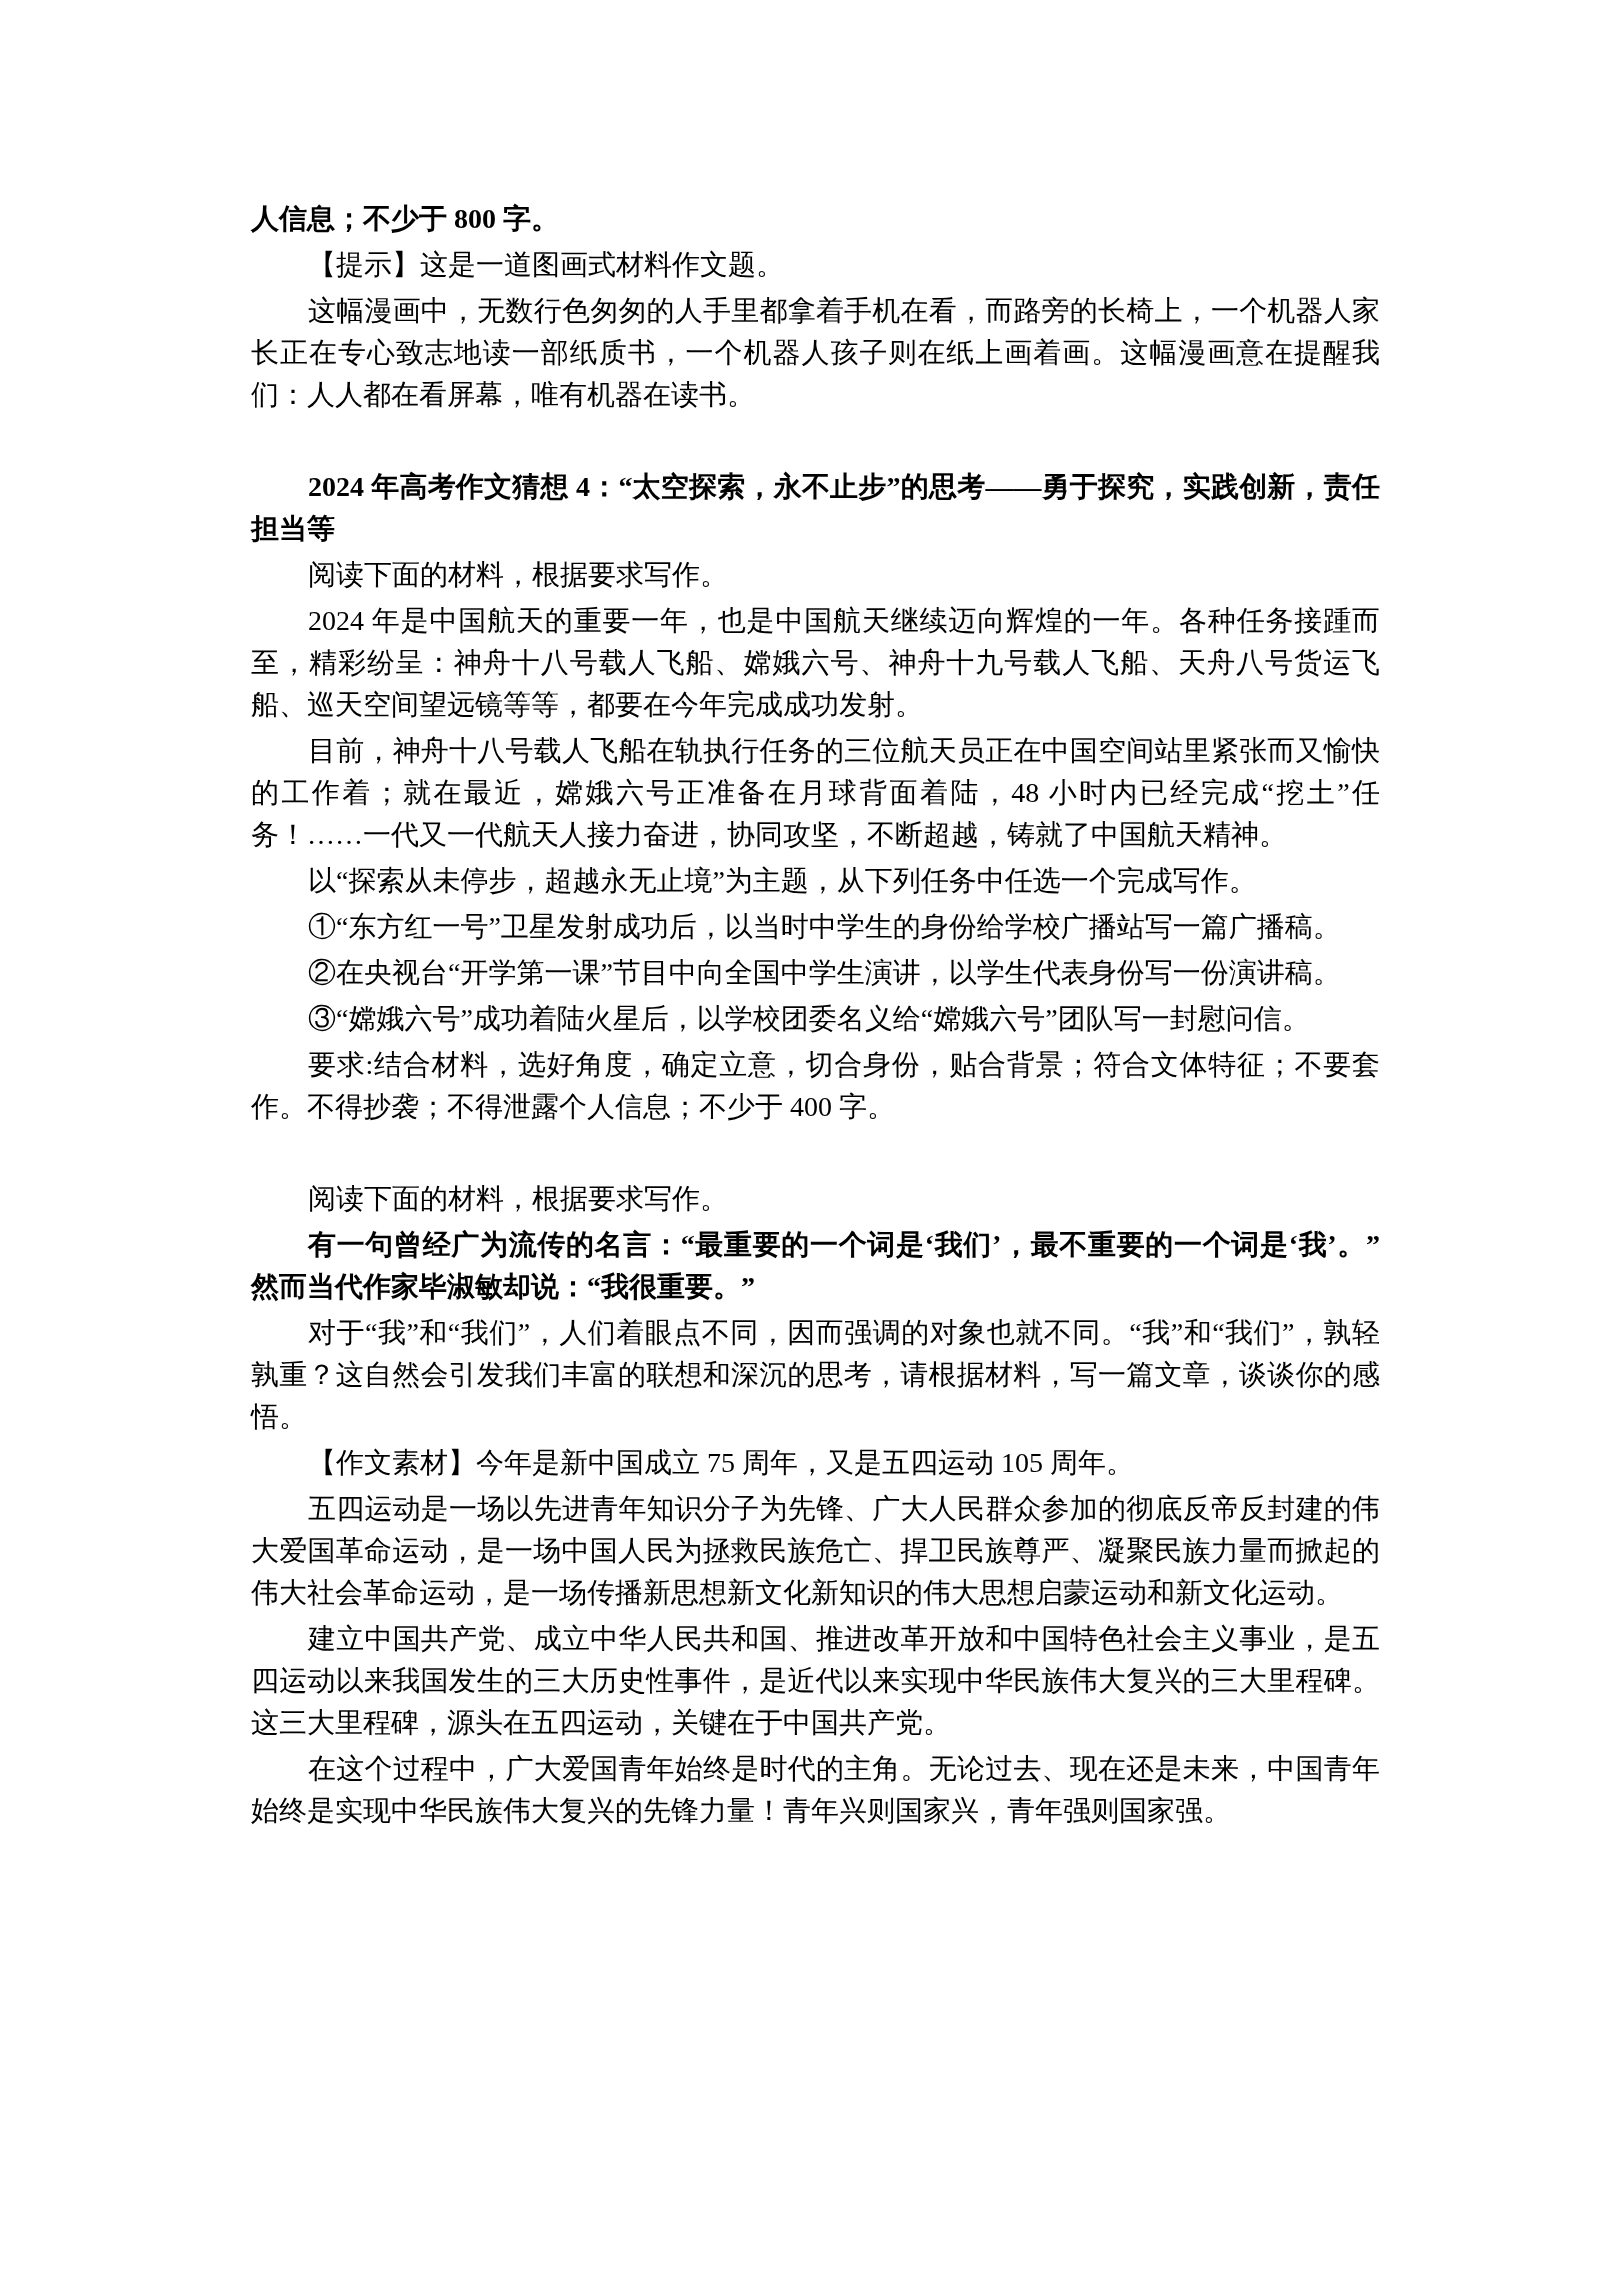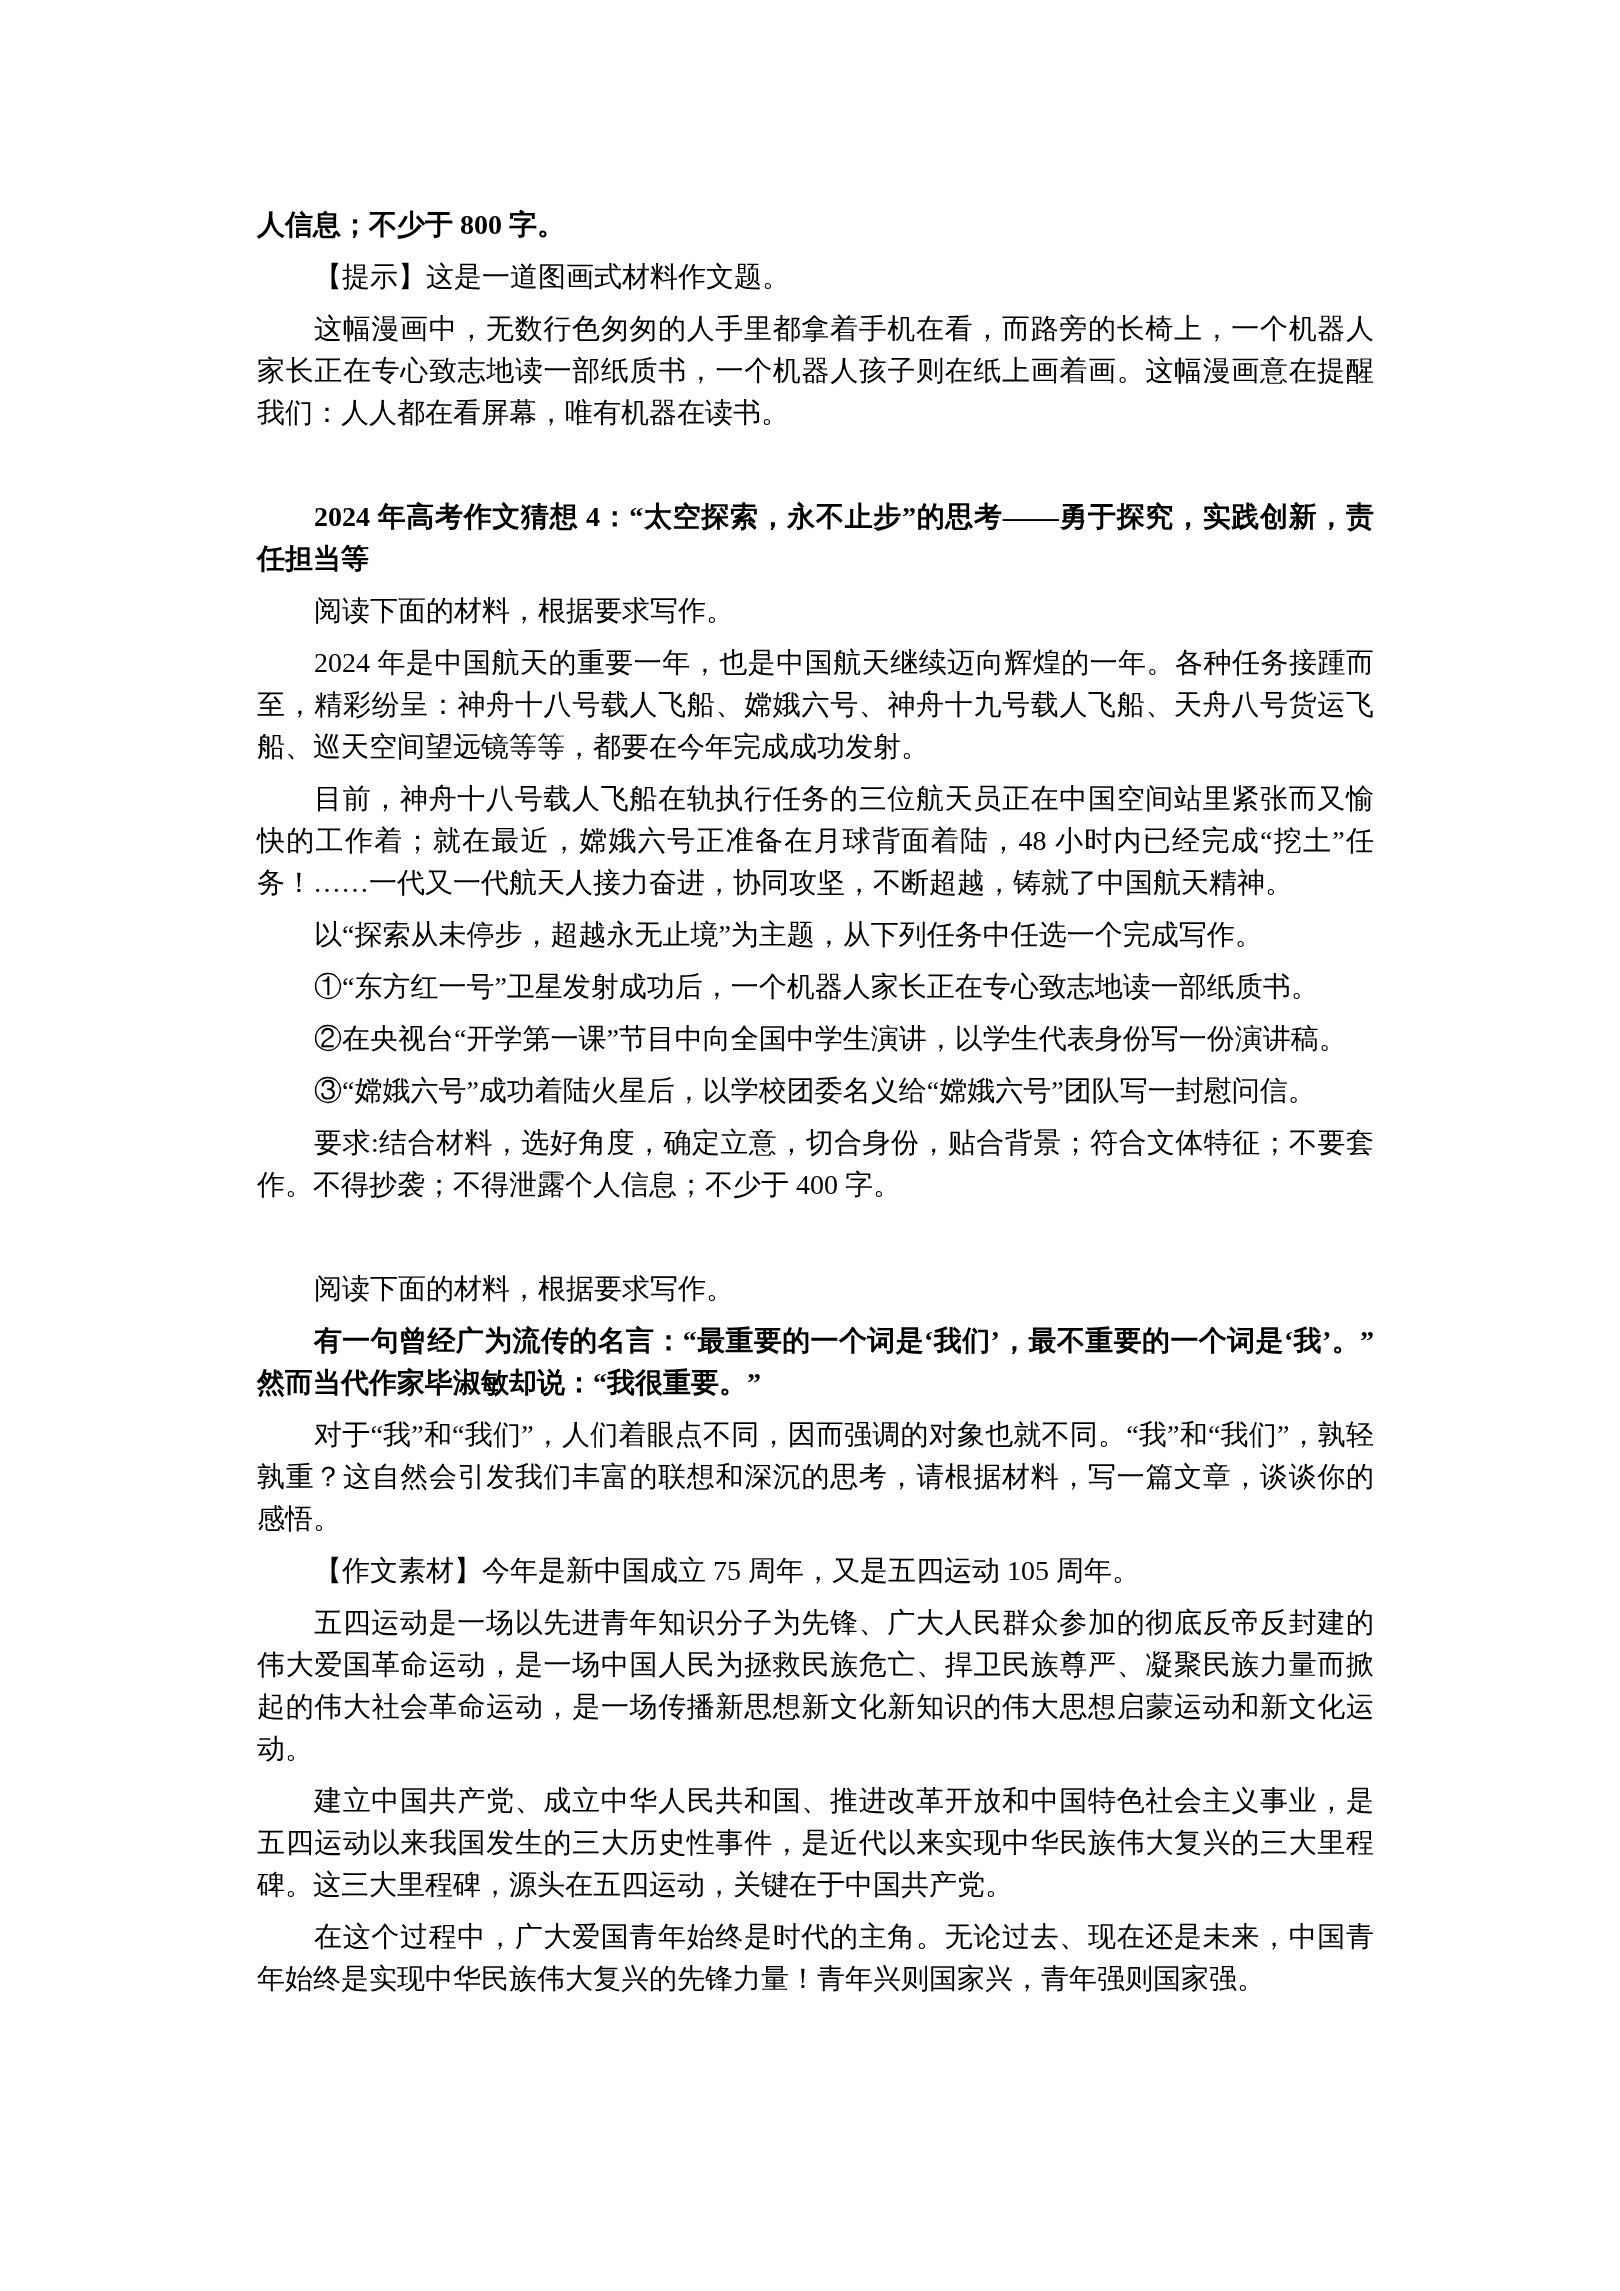--- a/index.html
+++ b/index.html
@@ -18,21 +18,21 @@
     position: absolute;
     left: 247px;
     top: 194px;
     width: 1137px;
     color: #000000;
     font-family: "Liberation Serif", "DejaVu Serif", serif;
     font-size: 28px;
     line-height: 42px;
   }
   .content p.line {
-    margin: 10px;
+    margin: 4px;
     padding: 0;
     text-align: justify;
     text-justify: inter-ideograph;
     word-break: break-all;
   }
   .content p.indent {
     text-indent: 57px;
   }
   .content p.spacer {
     margin: 0;
@@ -49,21 +49,21 @@
   <div class="content">
       <p class="line"><span class="bold">人信息；不少于 800 字。</span></p>
       <p class="line indent"><span>【提示】这是一道图画式材料作文题。</span></p>
       <p class="line indent"><span>这幅漫画中，无数行色匆匆的人手里都拿着手机在看，而路旁的长椅上，一个机器人家长正在专心致志地读一部纸质书，一个机器人孩子则在纸上画着画。这幅漫画意在提醒我们：人人都在看屏幕，唯有机器在读书。</span></p>
       <p class="spacer"></p>
       <p class="line indent"><span class="bold">2024 年高考作文猜想 4：“太空探索，永不止步”的思考——勇于探究，实践创新，责任担当等</span></p>
       <p class="line indent"><span>阅读下面的材料，根据要求写作。</span></p>
       <p class="line indent"><span>2024 年是中国航天的重要一年，也是中国航天继续迈向辉煌的一年。各种任务接踵而至，精彩纷呈：神舟十八号载人飞船、嫦娥六号、神舟十九号载人飞船、天舟八号货运飞船、巡天空间望远镜等等，都要在今年完成成功发射。</span></p>
       <p class="line indent"><span>目前，神舟十八号载人飞船在轨执行任务的三位航天员正在中国空间站里紧张而又愉快的工作着；就在最近，嫦娥六号正准备在月球背面着陆，48 小时内已经完成“挖土”任务！……一代又一代航天人接力奋进，协同攻坚，不断超越，铸就了中国航天精神。</span></p>
       <p class="line indent"><span>以“探索从未停步，超越永无止境”为主题，从下列任务中任选一个完成写作。</span></p>
-      <p class="line indent"><span>①“东方红一号”卫星发射成功后，一个机器人家长正在专心致志地读一部纸质书。</span></p>
+      <p class="line indent"><span>①“东方红一号”卫星发射成功后，以当时中学生的身份给学校广播站写一篇广播稿。</span></p>
       <p class="line indent"><span>②在央视台“开学第一课”节目中向全国中学生演讲，以学生代表身份写一份演讲稿。</span></p>
       <p class="line indent"><span>③“嫦娥六号”成功着陆火星后，以学校团委名义给“嫦娥六号”团队写一封慰问信。</span></p>
       <p class="line indent"><span>要求:结合材料，选好角度，确定立意，切合身份，贴合背景；符合文体特征；不要套作。不得抄袭；不得泄露个人信息；不少于 400 字。</span></p>
       <p class="spacer"></p>
       <p class="line indent"><span>阅读下面的材料，根据要求写作。</span></p>
       <p class="line indent"><span class="bold">有一句曾经广为流传的名言：“最重要的一个词是‘我们’，最不重要的一个词是‘我’。”然而当代作家毕淑敏却说：“我很重要。”</span></p>
       <p class="line indent"><span>对于“我”和“我们”，人们着眼点不同，因而强调的对象也就不同。“我”和“我们”，孰轻孰重？这自然会引发我们丰富的联想和深沉的思考，请根据材料，写一篇文章，谈谈你的感悟。</span></p>
       <p class="line indent"><span>【作文素材】今年是新中国成立 75 周年，又是五四运动 105 周年。</span></p>
       <p class="line indent"><span>五四运动是一场以先进青年知识分子为先锋、广大人民群众参加的彻底反帝反封建的伟大爱国革命运动，是一场中国人民为拯救民族危亡、捍卫民族尊严、凝聚民族力量而掀起的伟大社会革命运动，是一场传播新思想新文化新知识的伟大思想启蒙运动和新文化运动。</span></p>
       <p class="line indent"><span>建立中国共产党、成立中华人民共和国、推进改革开放和中国特色社会主义事业，是五四运动以来我国发生的三大历史性事件，是近代以来实现中华民族伟大复兴的三大里程碑。这三大里程碑，源头在五四运动，关键在于中国共产党。</span></p>

